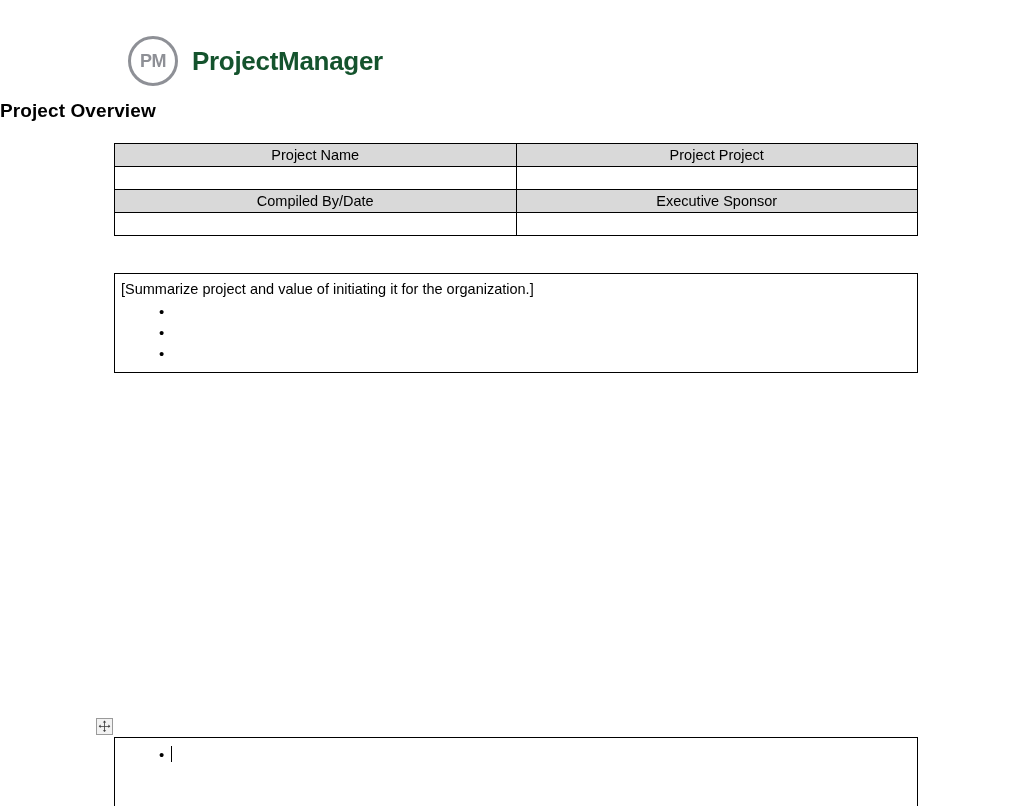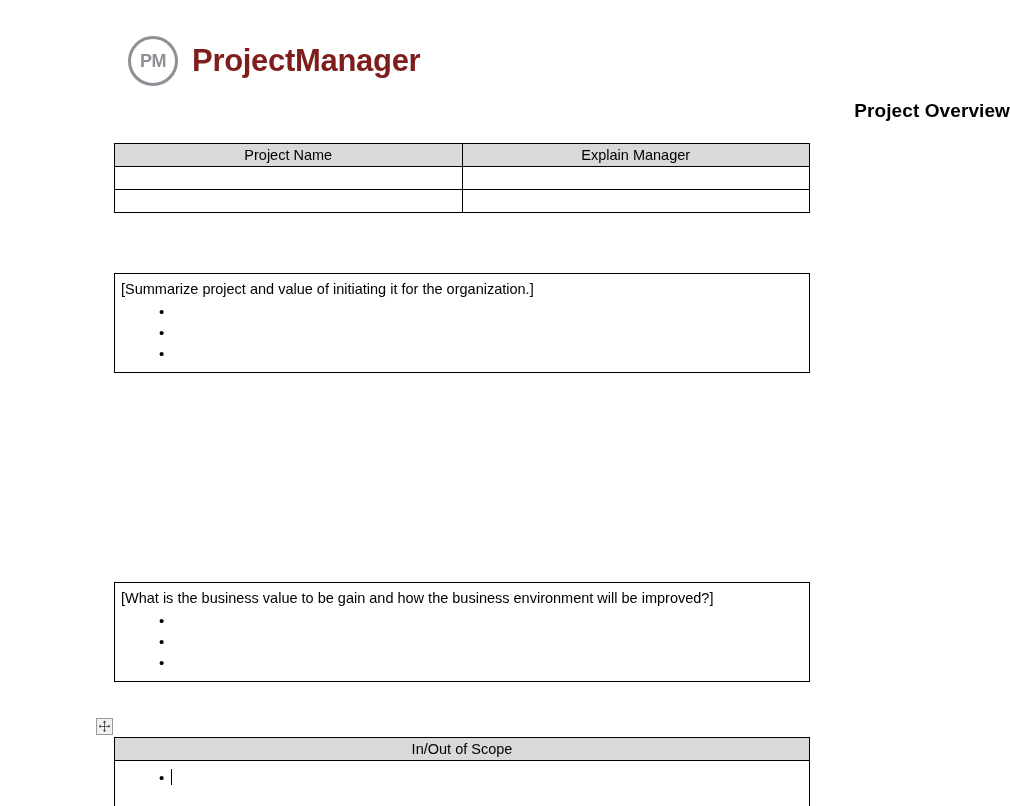--- a/index.html
+++ b/index.html
@@ -37,44 +37,44 @@
     box-sizing: border-box;
   }
   #logo-mark span {
     font-size: 18px;
     font-weight: bold;
     color: #8e9096;
     letter-spacing: -0.5px;
     line-height: 1;
   }
   #logo-wordmark {
-    font-size: 31px;
+    font-size: 26px;
     font-weight: bold;
-    color: #7f1d1d;
+    color: #14532d;
     letter-spacing: -0.3px;
     white-space: nowrap;
   }
 
   
   #doc-title {
     position: absolute;
     left: 0;
     top: 100px;
     width: 1010px;
-    text-align: right;
+    text-align: left;
     font-size: 19px;
     font-weight: bold;
     letter-spacing: 0.1px;
   }
 
   
   .doc-table {
     position: absolute;
     left: 114px;
-    width: 696px;
+    width: 804px;
     border-collapse: collapse;
     table-layout: fixed;
   }
   .doc-table td {
     border: 1.4px solid #000000;
     padding: 0;
     vertical-align: top;
   }
   .hdr-cell {
     background: #d9d9d9;
@@ -173,25 +173,29 @@
   </div>
   <div id="logo-wordmark">ProjectManager</div>
 </div>
 
 <div id="doc-title">Project Overview</div>
 
 <table class="doc-table" id="info-table">
   <tbody>
     <tr>
       <td class="hdr-cell">Project Name</td>
-      <td class="hdr-cell">Explain Manager</td>
-    </tr>
-    <tr>
-      <td class="blank-cell"></td>
-      <td class="blank-cell"></td>
+      <td class="hdr-cell">Project Project</td>
+    </tr>
+    <tr>
+      <td class="blank-cell"></td>
+      <td class="blank-cell"></td>
+    </tr>
+    <tr>
+      <td class="hdr-cell">Compiled By/Date</td>
+      <td class="hdr-cell">Executive Sponsor</td>
     </tr>
     <tr>
       <td class="blank-cell"></td>
       <td class="blank-cell"></td>
     </tr>
   </tbody>
 </table>
 
 <table class="doc-table section-table" id="sec-business">
   <tbody>
@@ -208,45 +212,32 @@
   </tbody>
 </table>
 
 <table class="doc-table section-table" id="sec-opportunity">
   <tbody>
   </tbody>
 </table>
 
 <table class="doc-table section-table" id="sec-goals">
   <tbody>
-    <tr>
-      <td class="sec-body">
-        <p class="prompt-line">[What is the business value to be gain and how the business environment will be improved?]</p>
-        <ul class="bullet-list">
-          <li></li>
-          <li></li>
-          <li></li>
-        </ul>
-      </td>
-    </tr>
   </tbody>
 </table>
 
 <div id="table-move-handle">
   <svg width="13" height="13" viewBox="0 0 13 13" aria-hidden="true">
     <path d="M6.5 0.5 L8.2 2.4 H6.9 V5.9 H10.4 V4.6 L12.3 6.3 L10.4 8.0 V6.7 H6.9 V10.2 H8.2 L6.5 12.1 L4.8 10.2 H6.1 V6.7 H2.6 V8.0 L0.7 6.3 L2.6 4.6 V5.9 H6.1 V2.4 H4.8 Z" fill="#3a3a3a"></path>
   </svg>
 </div>
 
 <table class="doc-table section-table" id="sec-scope">
   <tbody>
     <tr>
-      <td class="sec-head">In/Out of Scope</td>
-    </tr>
-    <tr>
       <td class="sec-body">
         <ul class="bullet-list">
           <li><span></span><span class="text-caret"></span></li>
         </ul>
       </td>
     </tr>
   </tbody>
 </table>
 
 </body></html>

